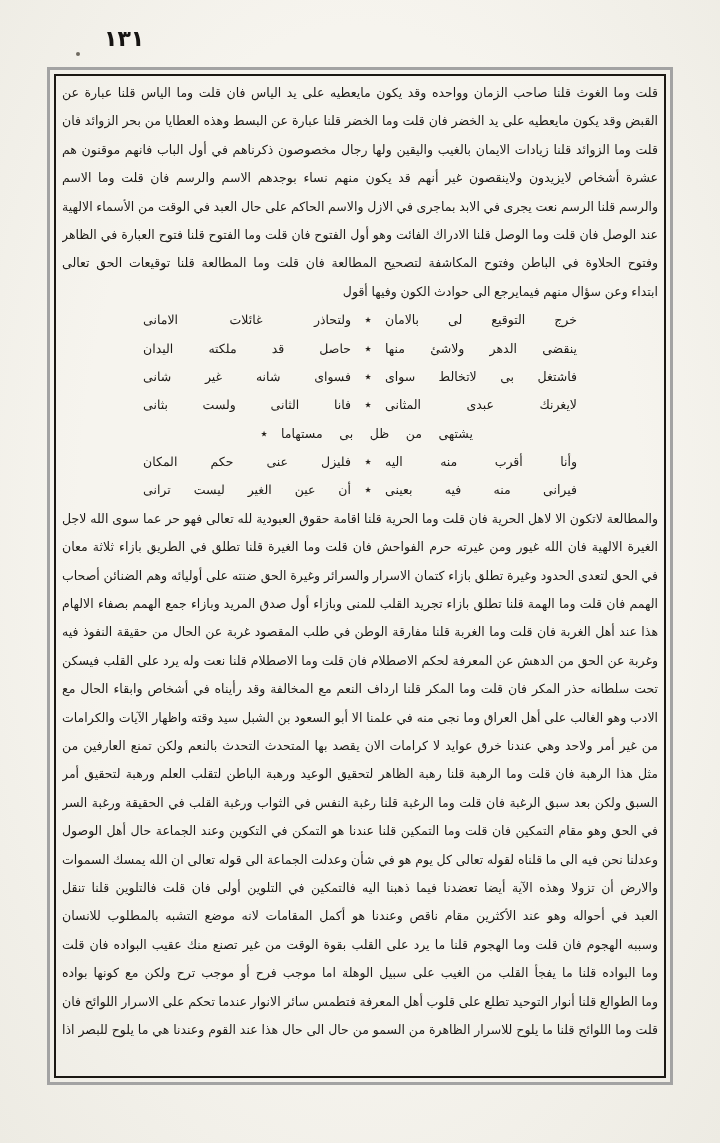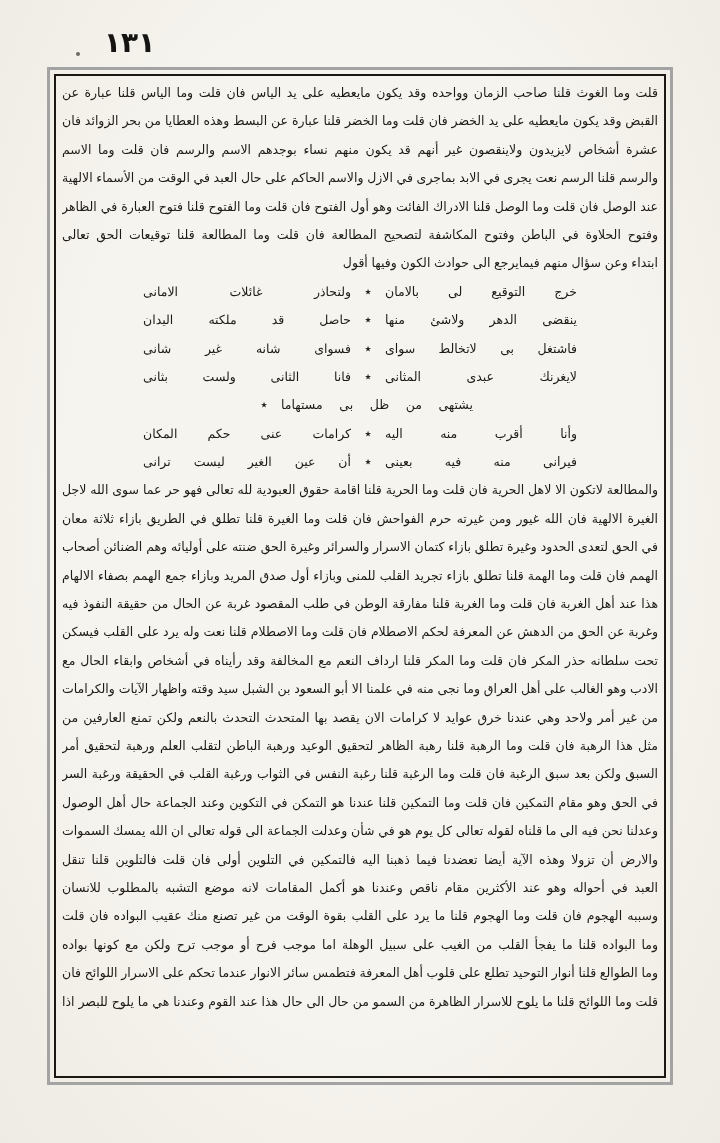--- a/index.html
+++ b/index.html
@@ -12,21 +12,21 @@
     position: relative;
     overflow: hidden;
     background: radial-gradient(ellipse at 50% 45%, #f6f4ee 55%, #edebe3 100%);
     font-family: "DejaVu Sans", sans-serif;
     color: #1e1b17;
   }
   .page-number {
     position: absolute;
     top: 26px;
     left: 104px;
-    font-size: 28px;
+    font-size: 22px;
     font-weight: bold;
     letter-spacing: 2px;
     color: #161412;
     direction: rtl;
   }
   .speck {
     position: absolute;
     width: 4px;
     height: 4px;
     border-radius: 50%;
@@ -107,20 +107,21 @@
 <div class="page-number">١٣١</div>
 <div class="speck speck-1"></div>
 
 <div class="frame-outer">
   <div class="frame-inner">
     <div class="textcol">
 
       <div>
         <div class="tline">قلت وما الغوث قلنا صاحب الزمان وواحده وقد يكون مايعطيه على يد الياس فان قلت وما الياس قلنا عبارة عن</div>
         <div class="tline">القبض وقد يكون مايعطيه على يد الخضر فان قلت وما الخضر قلنا عبارة عن البسط وهذه العطايا من بحر الزوائد فان</div>
+        <div class="tline">قلت وما الزوائد قلنا زيادات الايمان بالغيب واليقين ولها رجال مخصوصون ذكرناهم في أول الباب فانهم موقنون هم</div>
         <div class="tline">عشرة أشخاص لايزيدون ولاينقصون غير أنهم قد يكون منهم نساء بوجدهم الاسم والرسم فان قلت وما الاسم</div>
         <div class="tline">والرسم قلنا الرسم نعت يجرى في الابد بماجرى في الازل والاسم الحاكم على حال العبد في الوقت من الأسماء الالهية</div>
         <div class="tline">عند الوصل فان قلت وما الوصل قلنا الادراك الفائت وهو أول الفتوح فان قلت وما الفتوح قلنا فتوح العبارة في الظاهر</div>
         <div class="tline">وفتوح الحلاوة في الباطن وفتوح المكاشفة لتصحيح المطالعة فان قلت وما المطالعة قلنا توقيعات الحق تعالى للعارفين</div>
         <div class="tline end-right">ابتداء وعن سؤال منهم فيمايرجع الى حوادث الكون وفيها أقول</div>
       </div>
 
       <div>
         <div class="verse">
           <span class="hemi hemi-a">خرج التوقيع لى بالامان</span>
@@ -142,21 +143,21 @@
           <span class="vsep">٭</span>
           <span class="hemi hemi-b">فانا الثانى ولست بثانى</span>
         </div>
         <div class="verse">
           <span class="hemi hemi-a">يشتهى من ظل بى مستهاما</span>
           <span class="vsep">٭</span>
         </div>
         <div class="verse">
           <span class="hemi hemi-a">وأنا أقرب منه اليه</span>
           <span class="vsep">٭</span>
-          <span class="hemi hemi-b">كرامات عنى حكم المكان</span>
+          <span class="hemi hemi-b">فليزل عنى حكم المكان</span>
         </div>
         <div class="verse">
           <span class="hemi hemi-a">فيرانى منه فيه بعينى</span>
           <span class="vsep">٭</span>
           <span class="hemi hemi-b">أن عين الغير ليست ترانى</span>
         </div>
       </div>
 
       <div>
         <div class="tline">والمطالعة لاتكون الا لاهل الحرية فان قلت وما الحرية قلنا اقامة حقوق العبودية لله تعالى فهو حر عما سوى الله لاجل</div>

